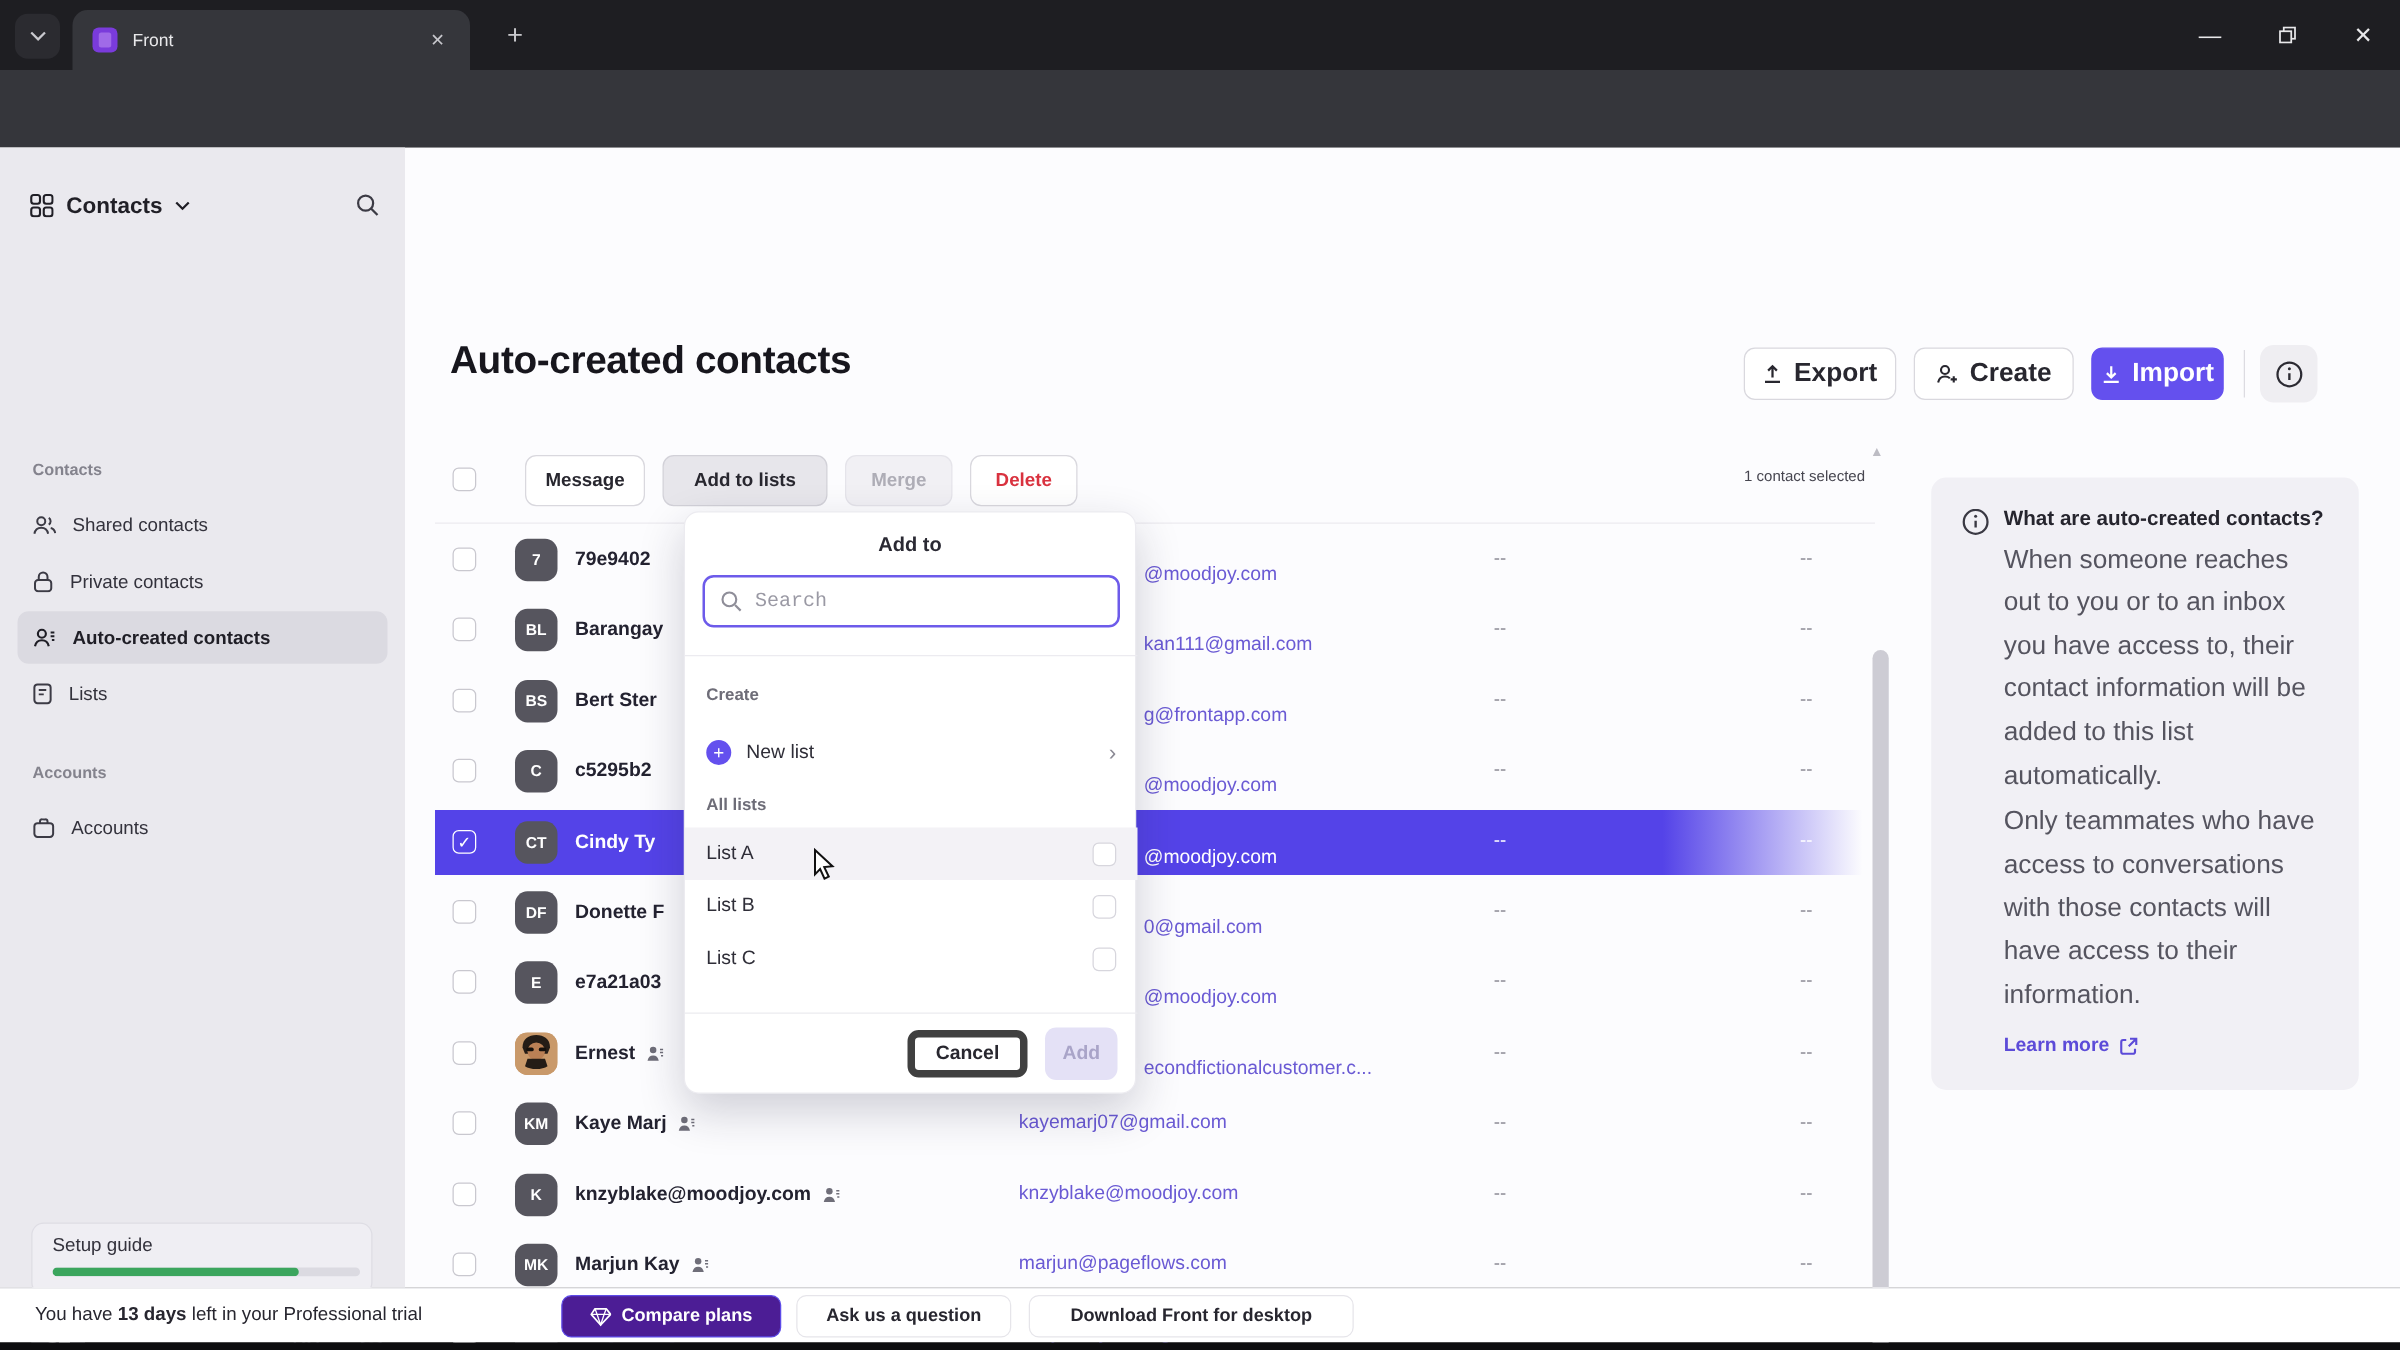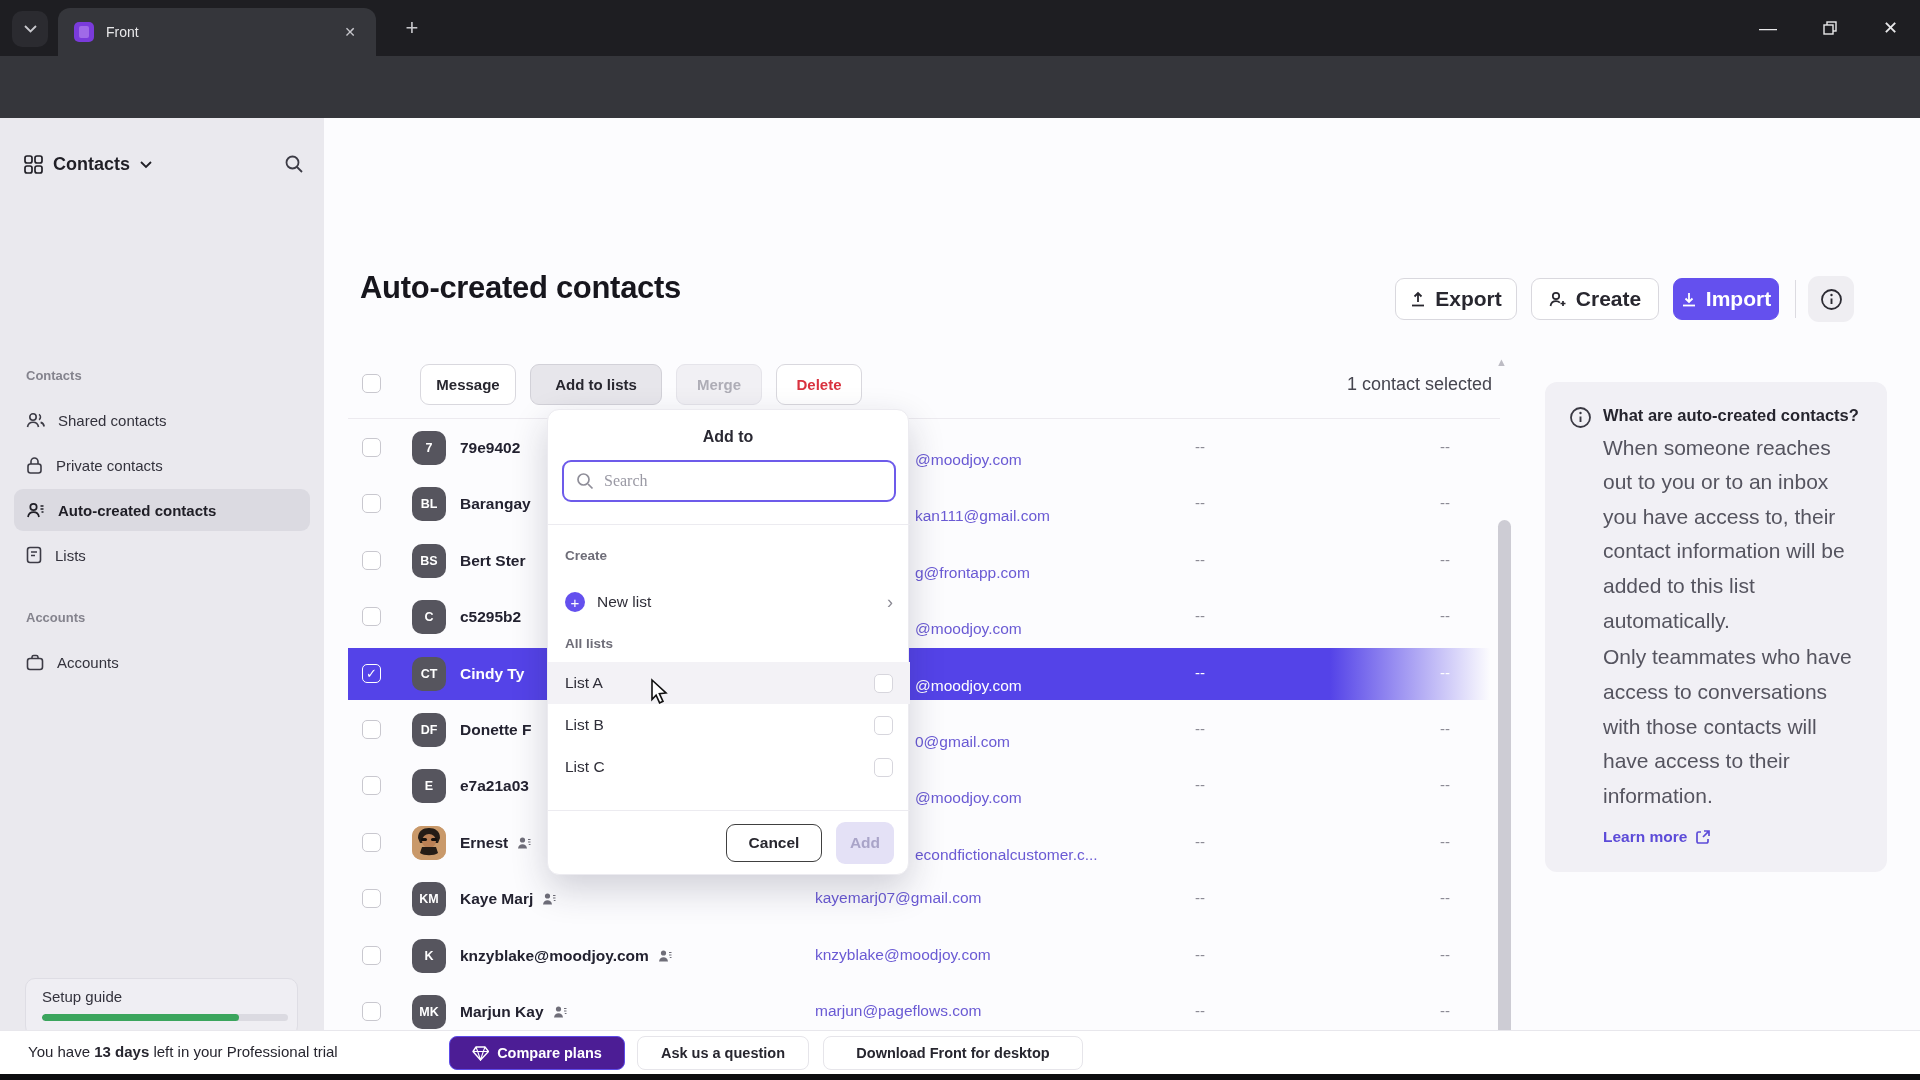--- a/index.html
+++ b/index.html
@@ -57,21 +57,21 @@
   .hdivider { position:absolute; left:1795px; top:162px; width:1px; height:38px; background:#dcdbe1; }
   .infobtn { position:absolute; left:1808px; top:158px; width:46px; height:46px; border-radius:11px; background:#efeef2;
     display:flex; align-items:center; justify-content:center; color:#2c2b33; }
 
   
   .tbtn { position:absolute; top:246px; height:41px; border-radius:9px; background:#fff; border:1px solid #d9d8de;
     display:flex; align-items:center; justify-content:center; font-size:15px; font-weight:bold; color:#28272f; }
   .tbtn.pressed { background:#e7e6eb; border-color:#d2d1d8; }
   .tbtn.disabled { background:#f1f0f4; border-color:#e5e4ea; color:#aeadb6; }
   .tbtn.danger { color:#d9323f; }
-  .selcount { position:absolute; top:256px; right:428px; font-size:18px; color:#46454f; }
+  .selcount { position:absolute; top:256px; right:428px; font-size:12px; color:#46454f; }
   .tseparator { position:absolute; left:348px; top:300px; width:1152px; height:1px; background:#eceaef; }
   .headcb { position:absolute; left:362px; top:256px; width:19px; height:19px; border:1.5px solid #c9c8cf; border-radius:5px; background:#fff; }
 
   
   .rows { position:absolute; left:0; top:0; }
   .row { position:absolute; left:348px; width:1150px; height:56px; }
   .row.selected::before { content:""; position:absolute; left:0; top:2px; right:8px; bottom:2px;
     background:linear-gradient(90deg,#5443e8 0%,#5443e8 86%,rgba(84,67,232,0) 100%); }
   .cb { position:absolute; left:14px; top:18px; width:19px; height:19px; border:1.5px solid #c9c8cf; border-radius:5px; background:#fff; }
   .row.selected .cb { background:#5443e8; border-color:#ffffff; color:#fff; font-size:13px; text-align:center; line-height:18px; }
@@ -101,36 +101,36 @@
   .learnmore { margin-left:34px; margin-top:14px; display:flex; align-items:center; gap:8px;
     font-size:15.5px; font-weight:bold; color:#5c4bd8; }
 
   
   .popup { position:absolute; left:547px; top:291px; width:362px; height:466px; background:#fff; border:1px solid #ecebf0;
     border-radius:12px; box-shadow:0 14px 36px rgba(30,28,60,0.20); z-index:50; }
   .ptitle { text-align:center; font-size:16px; font-weight:bold; color:#2a2933; margin-top:18px; }
   .searchbox { position:absolute; left:14px; top:50px; width:334px; height:42px; border:2px solid #6d5bea; border-radius:9px;
     display:flex; align-items:center; gap:10px; padding:0 12px; color:#8f8e99; }
   .searchbox input { border:none; outline:none; font-size:16px; color:#b91c1c; width:260px;
-    font-family:Liberation Serif, serif; background:transparent; }
+    font-family:Liberation Mono, monospace; background:transparent; }
   .searchbox input::placeholder { color:#9a99a4; }
   .pdivider { position:absolute; left:0; width:362px; height:1px; background:#ecebf0; }
   .psection { position:absolute; left:17px; font-size:13.5px; font-weight:bold; color:#6e6d78; }
   .newlist { position:absolute; left:0; top:170px; width:362px; height:44px; display:flex; align-items:center; padding:0 17px; gap:12px; }
   .pluscircle { width:20px; height:20px; border-radius:50%; background:#6450ee; color:#fff; font-size:15px;
     display:flex; align-items:center; justify-content:center; line-height:1; }
   .newlisttext { font-size:15.5px; color:#2f2e38; flex:1; }
   .chev { color:#8b8a94; font-size:18px; }
   .plists { position:absolute; left:0; top:252px; width:362px; }
   .plist { position:relative; width:362px; height:42px; display:flex; align-items:center; padding:0 17px; }
   .plist.hovered { background:#f3f2f6; }
   .plabel { font-size:15.5px; color:#2f2e38; flex:1; }
   .pcb { width:19px; height:19px; border:1.5px solid #d7d6dd; border-radius:5px; background:#fff; }
   .pfoot { position:absolute; left:0; top:400px; width:362px; height:66px; display:flex; align-items:center; justify-content:flex-end; gap:14px; padding:0 16px; }
-  .cancelbtn { width:96px; height:38px; border-radius:9px; background:#fff; border:1px solid #404040;
+  .cancelbtn { width:96px; height:38px; border-radius:9px; background:#fff; border:6px solid #404040;
     display:flex; align-items:center; justify-content:center; font-size:15.5px; font-weight:bold; color:#28272f; }
   .addbtn { width:58px; height:42px; border-radius:9px; background:#e4e1f6; color:#a9a4c8;
     display:flex; align-items:center; justify-content:center; font-size:15.5px; font-weight:bold; }
   .cursor { position:absolute; left:100px; top:268px; z-index:60; }
 
   
   .trialbar { position:absolute; left:0; top:1030px; width:1920px; height:44px; background:#ffffff; border-top:1px solid #e8e7ec; }
   .trialtext { position:absolute; left:28px; top:12px; font-size:15px; color:#27262f; }
   .bbtn { position:absolute; top:5px; height:34px; border-radius:8px; display:flex; align-items:center; justify-content:center;
     gap:8px; font-size:14.5px; font-weight:bold; padding:0 16px; background:#fff; border:1px solid #e6e5ea; color:#27262f; }

